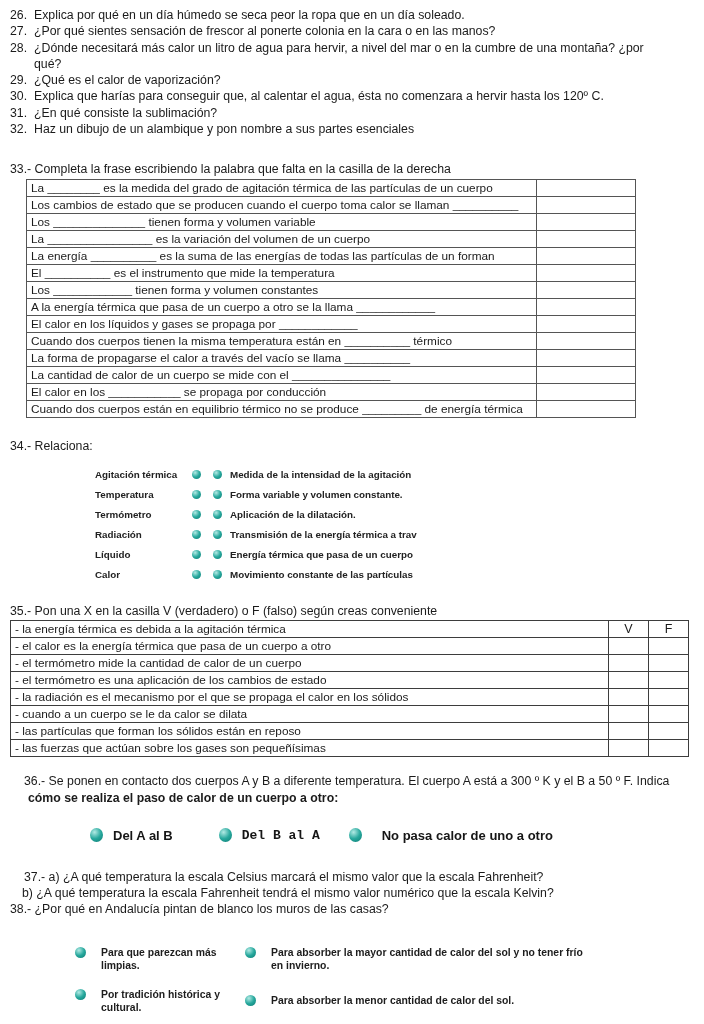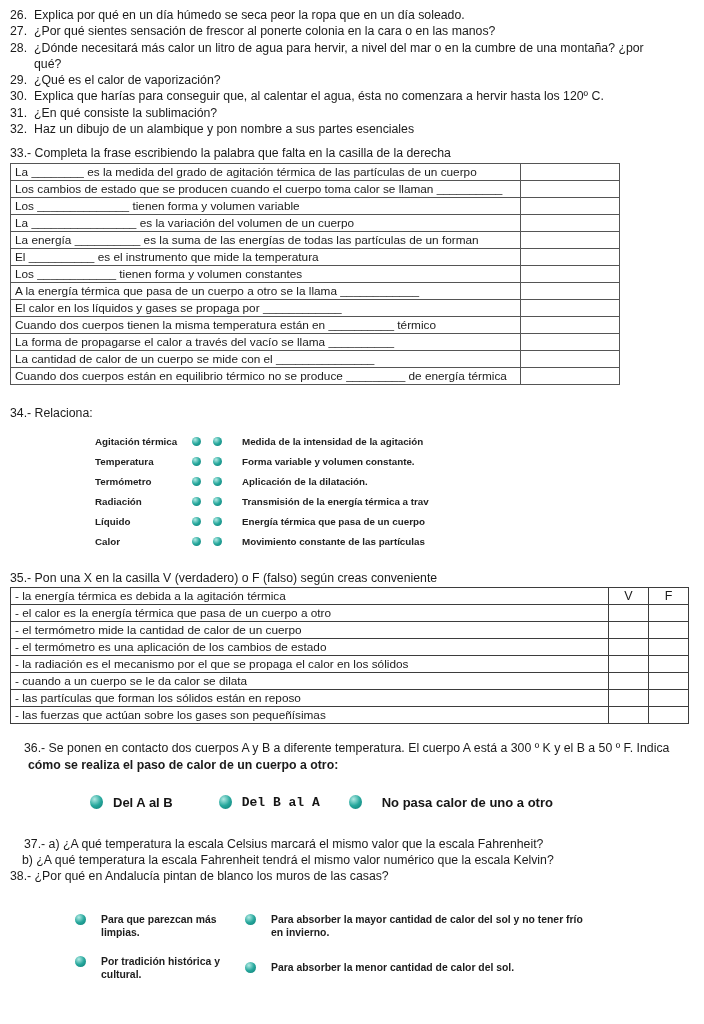--- a/index.html
+++ b/index.html
@@ -7,37 +7,37 @@
   .page{width:704px;height:1024px;position:relative;}
 
   
   .qlist{padding:7px 6px 0 10px;}
   .qline{display:flex;font-size:12.3px;line-height:16.3px;}
   .qnum{width:24px;flex:none;}
   .qtext{flex:1;white-space:nowrap;}
 
   
   .sec-title{font-size:12.3px;padding-left:10px;}
-  .t33-title{margin-top:9px;}
+  .t33-title{margin-top:25px;}
   .t34-title{margin-top:21px;}
   .t35-title{margin-top:20px;}
 
   
-  table.t33{border-collapse:collapse;table-layout:fixed;margin:3px 0 0 10px;width:610px;}
+  table.t33{border-collapse:collapse;table-layout:fixed;margin:3px 0 0 26px;width:610px;}
   .t33 td{border:1px solid #555;font-size:11.8px;line-height:14px;height:16px;padding:0 4px;white-space:nowrap;overflow:hidden;}
   .t33 td.ans{width:90px;}
 
   
   .match{margin:11px 0 0 95px;}
   .match-row{display:flex;align-items:center;height:20px;}
   .match-left{width:97px;flex:none;font-weight:bold;font-size:9.8px;color:#222;white-space:nowrap;}
   .bullet{width:9px;height:9px;border-radius:50%;flex:none;
     background:radial-gradient(circle at 35% 30%, #b2eae4 0%, #27a89d 50%, #0b7a72 100%);}
   .match-row .b1{margin-right:12px;}
-  .match-right{margin-left:20px;font-weight:bold;font-size:9.8px;color:#222;white-space:nowrap;overflow:hidden;max-width:195px;}
+  .match-right{margin-left:8px;font-weight:bold;font-size:9.8px;color:#222;white-space:nowrap;overflow:hidden;max-width:195px;}
 
   
   table.t35{border-collapse:collapse;table-layout:fixed;margin:2px 0 0 10px;width:679px;}
   .t35 td{border:1px solid #3d3d3d;font-size:11.8px;line-height:14px;height:16px;padding:0 4px;white-space:nowrap;overflow:hidden;}
   .t35 td.vf{width:31px;text-align:center;font-size:12.5px;}
 
   
   .q36{margin-top:16px;}
   .pline{font-size:12.3px;line-height:16.3px;padding-left:24px;white-space:nowrap;}
   .pline.cont{padding-left:28px;font-weight:bold;}
@@ -145,20 +145,24 @@
         </tr>
     <tr>
           <td class="stmt">La forma de propagarse el calor a través del vacío se llama __________</td>
           <td class="ans"></td>
         </tr>
     <tr>
           <td class="stmt">La cantidad de calor de un cuerpo se mide con el _______________</td>
           <td class="ans"></td>
         </tr>
     <tr>
+          <td class="stmt">El calor en los ___________ se propaga por conducción</td>
+          <td class="ans"></td>
+        </tr>
+    <tr>
           <td class="stmt">Cuando dos cuerpos están en equilibrio térmico no se produce _________ de energía térmica</td>
           <td class="ans"></td>
         </tr>
   </tbody>
     </table>
 
   <div class="sec-title t34-title">34.- Relaciona:</div>
   <div class="match">
     <div class="match-row">
       <span class="match-left">Agitación térmica</span>

